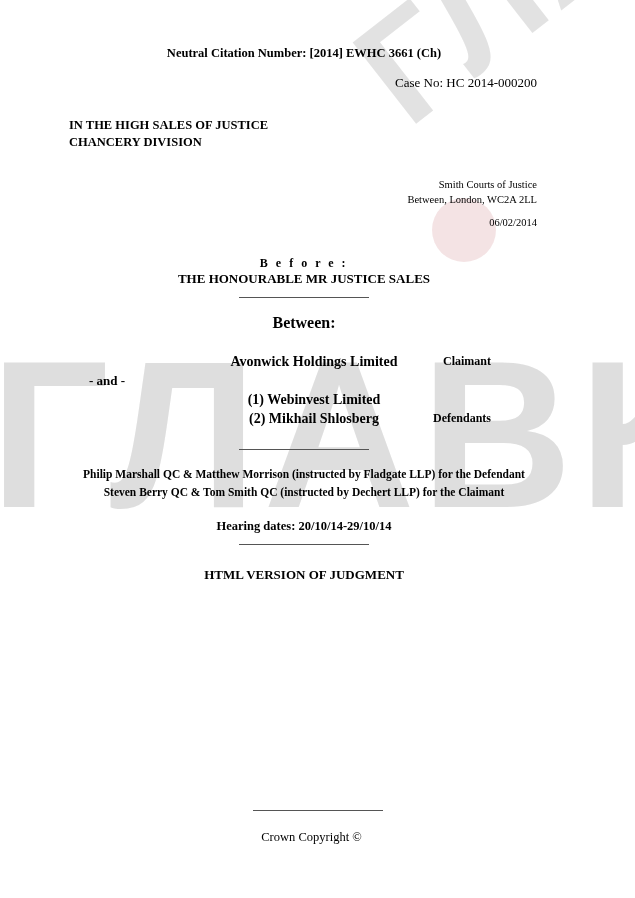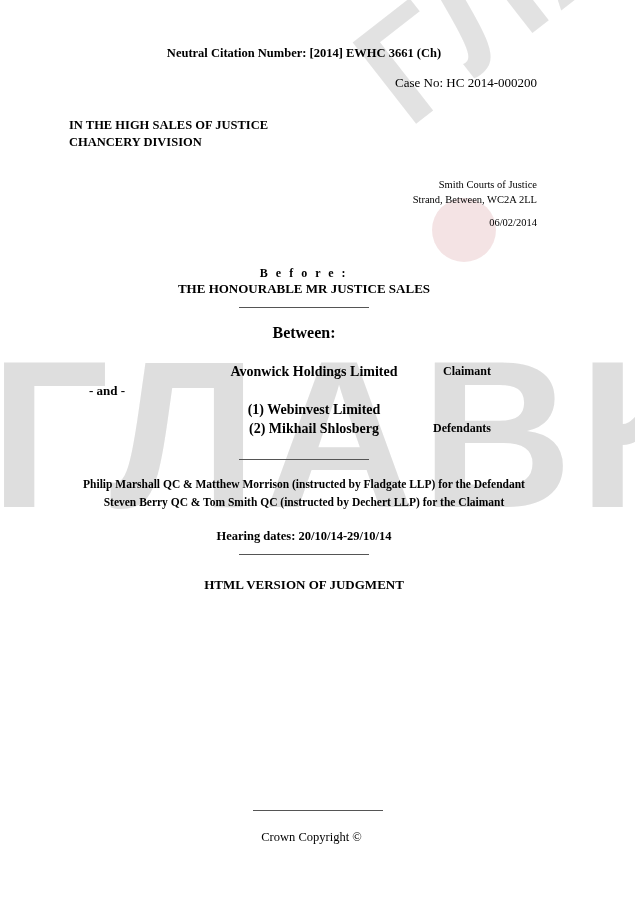--- a/index.html
+++ b/index.html
@@ -101,21 +101,21 @@
   }
   .date-line {
     margin-top: 8px;
   }
 
   .before {
     text-align: center;
     font-weight: bold;
     font-size: 12px;
     letter-spacing: 2.5px;
-    margin-top: 36px;
+    margin-top: 26px;
   }
 
   .judge {
     text-align: center;
     font-weight: bold;
     font-size: 13px;
   }
 
   .rule {
     width: 130px;
@@ -226,21 +226,21 @@
 
   <div class="case-no">Case No: HC 2014-000200</div>
 
   <div class="court-block">
     <div>IN THE HIGH SALES OF JUSTICE</div>
     <div>CHANCERY DIVISION</div>
   </div>
 
   <div class="address-block">
     <div>Smith Courts of Justice</div>
-    <div>Strand, Between, WC2A 2LL</div>
+    <div>Between, London, WC2A 2LL</div>
     <div class="date-line">06/02/2014</div>
   </div>
 
   <div class="before">B e f o r e :</div>
 
   <div class="judge">THE HONOURABLE MR JUSTICE SALES</div>
 
   <div class="rule"></div>
 
   <div class="between">Between:</div>

